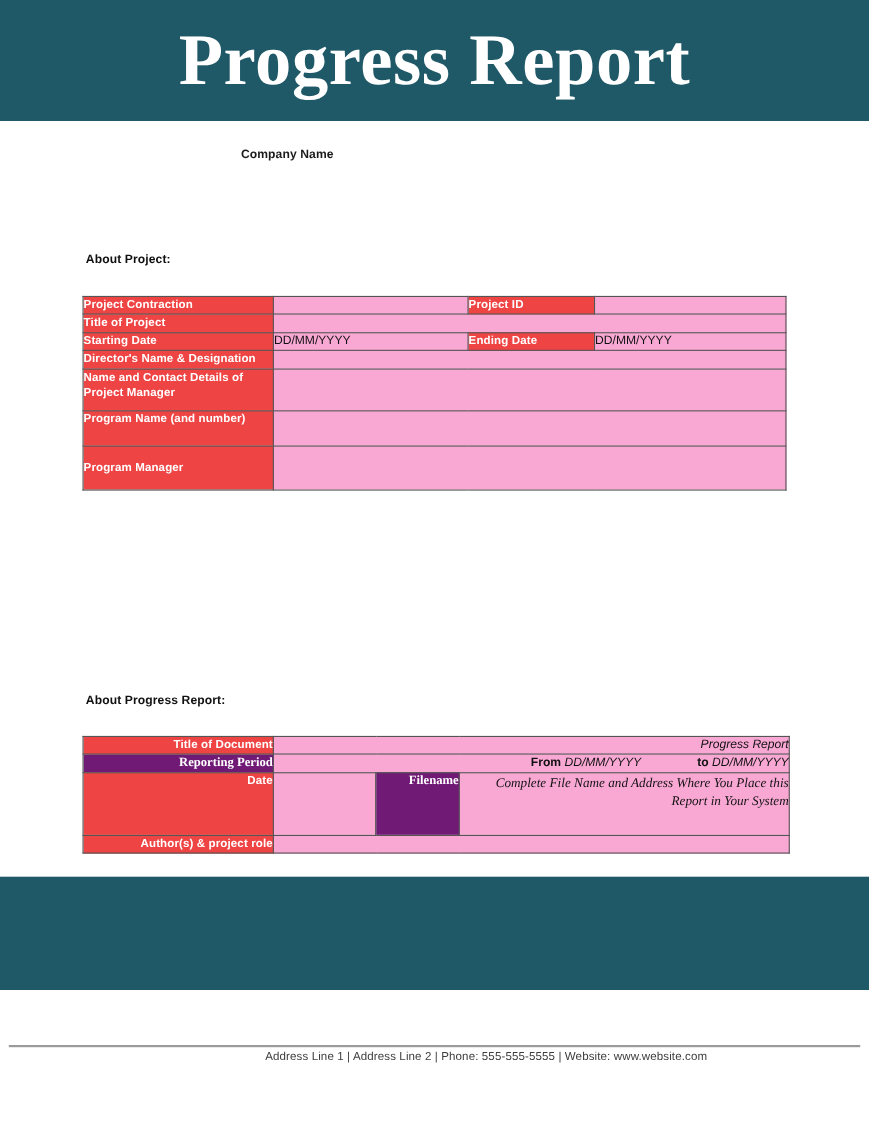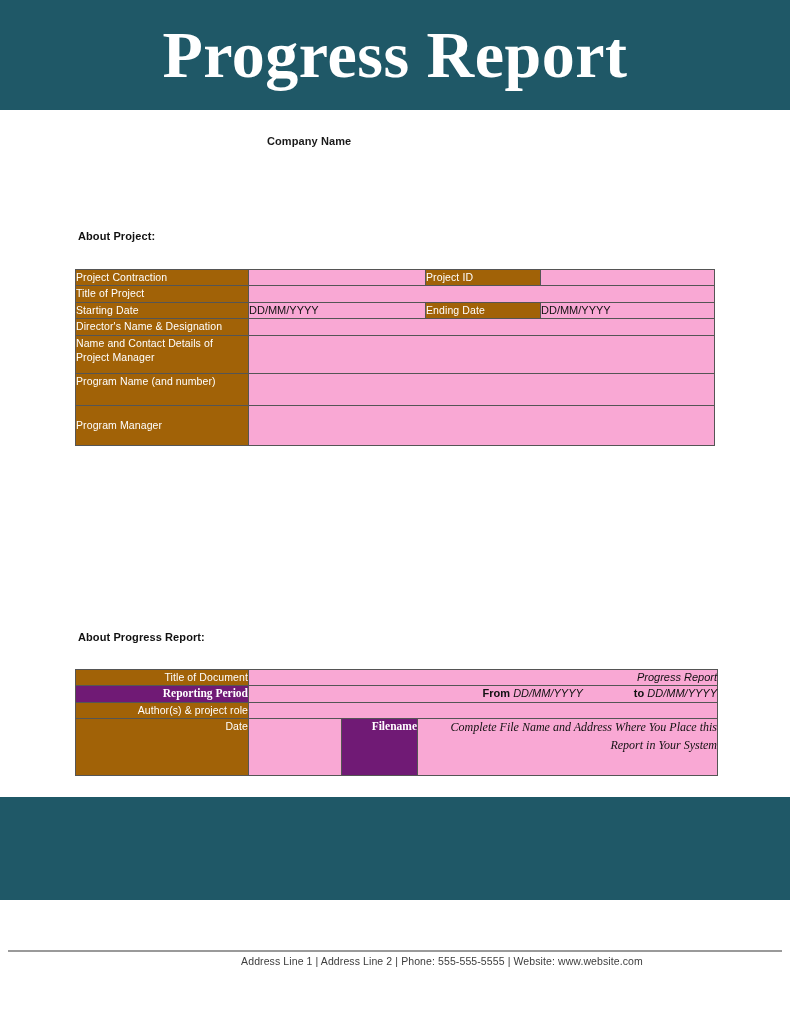--- a/index.html
+++ b/index.html
@@ -39,21 +39,20 @@
 
   
   .company-name {
     position: absolute;
     left: 219px;
     top: 135px;
     font-size: 11px;
     font-weight: bold;
     color: #1a1a1a;
     letter-spacing: 0.1px;
-    margin-left: 48px;
   }
 
   
   .section-heading {
     position: absolute;
     font-size: 11px;
     font-weight: bold;
     color: #111111;
     letter-spacing: 0.1px;
   }
@@ -65,24 +64,24 @@
     position: absolute;
     border-collapse: collapse;
     table-layout: fixed;
   }
   table.doc-table td {
     border: 1px solid #555555;
     vertical-align: top;
     padding: 0;
   }
   .lbl {
-    background: #a16207;
+    background: #ef4444;
     color: #ffffff;
     font-size: 10.5px;
-    font-weight: normal;
+    font-weight: bold;
     padding: 5px 7px 5px 7px;
     line-height: 1.35;
     letter-spacing: 0.1px;
   }
   .lbl-serif {
     background: #701a75;
     color: #ffffff;
     font-family: "Liberation Serif", serif;
     font-size: 11.5px;
     font-weight: bold;
@@ -211,29 +210,29 @@
     <tr>
       <td class="lbl">Title of Document</td>
       <td class="val val-italic" colspan="3">Progress Report</td>
     </tr>
     <tr>
       <td class="lbl-serif">Reporting Period</td>
       <td class="val" colspan="3">
         <span class="bold-inline">From </span><span class="ital-inline">DD/MM/YYYY</span><span class="bold-inline"> to </span><span class="ital-inline">DD/MM/YYYY</span>
       </td>
     </tr>
-    <tr>
-      <td class="lbl">Author(s) &amp; project role</td>
-      <td class="val" colspan="3">&nbsp;</td>
-    </tr>
     <tr style="height:57px">
       <td class="lbl">Date</td>
       <td class="val">&nbsp;</td>
       <td class="lbl-serif">Filename</td>
       <td class="val val-serif-italic">Complete File Name and Address Where You Place this Report in Your System</td>
     </tr>
+    <tr>
+      <td class="lbl">Author(s) &amp; project role</td>
+      <td class="val" colspan="3">&nbsp;</td>
+    </tr>
   </tbody>
 </table>
 
 <div class="footer-band"></div>
 
 <div class="footer-rule"></div>
 <div class="footer-text">Address Line 1 | Address Line 2 | Phone: 555-555-5555 | Website: www.website.com</div>
 
 </body></html>

